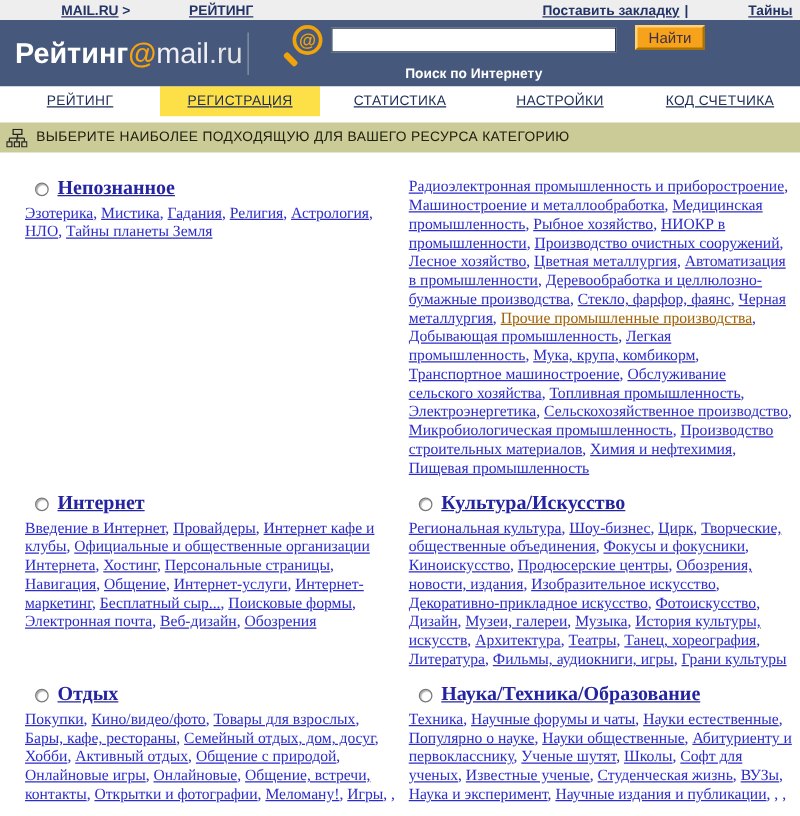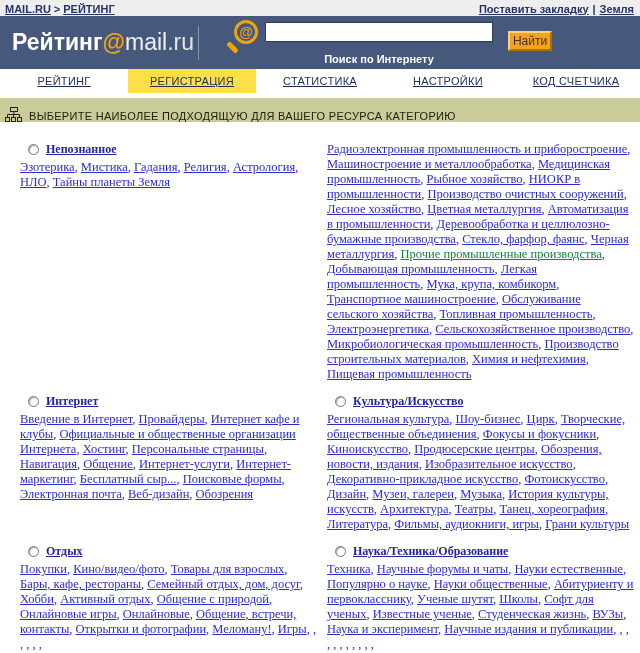--- a/index.html
+++ b/index.html
@@ -6,21 +6,21 @@
   html,body { width:640px; }
   body {
     height:653px; overflow:hidden; background:#fff;
     font-family:"Liberation Sans", sans-serif;
   }
   
   .topbar {
     height:16px; background:#eeeeee; display:flex; justify-content:space-between;
     align-items:center; padding:1px 6px 0 5px; font-size:11px; font-weight:bold;
   }
-  .topbar a { color:#223366; text-decoration:underline; cursor:pointer; }
+  .topbar a { color:#223366; text-decoration:underline; cursor:pointer;margin-left:44px; }
   .topbar .sep { color:#223366; margin:0 4px; font-weight:bold; }
   .crumb-sep { color:#223366; margin:0 3px; }
   
   .header { height:53px; background:#46587b; position:relative; }
   .logo { position:absolute; left:12px; top:13px; font-size:23px; letter-spacing:0; cursor:pointer; white-space:nowrap; }
   .lg-w { color:#ffffff; font-weight:bold; }
   .lg-o { color:#f5a211; font-weight:bold; }
   .lg-m { color:#f0f0f5; font-weight:normal;text-align:center; }
   .lg-o2 { color:#e5e5e5; font-weight:normal; }
   .logo-sep { position:absolute; left:198px; top:10px; width:1px; height:34px; background:#8someone; background:#8violet; background:#8a97ad; }
@@ -32,67 +32,67 @@
   }
   .mag-handle {
     position:absolute; left:-2px; bottom:2px; width:13px; height:5px; background:#f0a30a;
     border-radius:2px; transform:rotate(45deg);
   }
   .search-input {
     position:absolute; left:265px; top:6px; width:228px; height:20px;
     border:1px solid #2e3c57; background:#fff; font-size:12px; padding:0 3px;
   }
   .find-btn {
-    position:absolute; left:508px; top:15px; width:44px; height:20px;
+    position:absolute; left:508px; top:4px; width:56px; height:20px;
     background:#f6a21a; color:#3f3043; font-size:12px; cursor:pointer;
     border:2px solid; border-color:#ffd27a #a87207 #a87207 #ffd27a;
   }
   .search-caption {
     position:absolute; left:265px; top:37px; width:228px; text-align:center;
     color:#ffffff; font-weight:bold; font-size:11px;
   }
   
   .nav { display:flex; height:24px; background:#ffffff; }
   .nav-tab { flex:1; display:flex; align-items:center; justify-content:center; font-size:11px; }
   .nav-tab.active { background:#fde047; }
   .nav-tab a { color:#1c2c56; text-decoration:underline; cursor:pointer; letter-spacing:.3px; }
   
   .catbar {
-    margin-top:5px; height:24px; background:#cbcb98; display:flex; align-items:flex-end;
+    margin-top:5px; height:24px; background:#cbcb98; display:flex; align-items:center;
     gap:7px; padding:0 5px; font-size:11px; color:#202010; letter-spacing:.3px;
   }
   .catbar-icon { flex:0 0 auto; display:flex; }
   
   .content {
     padding:20px 6px 0 20px; display:grid; grid-template-columns:297px 1fr;
     column-gap:10px; row-gap:12px; align-items:start;
   }
   .section { font-family:"Liberation Serif", serif; }
   .sec-head { padding-left:8px; margin-bottom:3px; display:flex; align-items:center; gap:7px; }
   .radio {
     width:11px; height:11px; border-radius:50%; background:#fff; border:1px solid #787878;
     box-shadow: inset 1px 1px 1px rgba(0,0,0,.35), inset -1px -1px 1px #ffffff;
     cursor:pointer; flex:0 0 auto;
   }
   .sec-title {
-    font-weight:bold; font-size:12px; color:#2424a0; text-decoration:underline; cursor:pointer;
+    font-weight:bold; font-size:16px; color:#2424a0; text-decoration:underline; cursor:pointer;
   }
   .sec-links { font-size:12.5px; line-height:15px; color:#2d2dc9; }
   .sec-links a { color:#2d2dc9; text-decoration:underline; cursor:pointer; }
-  .sec-links a.red { color:#15803d; }
+  .sec-links a.red { color:#a16207; }
 </style>
 </head>
 <body>
 
 <div class="topbar">
   <div>
     <a>MAIL.RU</a><span class="crumb-sep">&gt;</span><a>РЕЙТИНГ</a>
   </div>
   <div>
-    <a>Поставить закладку</a><span class="sep">|</span><a>Земля</a>
+    <a>Поставить закладку</a><span class="sep">|</span><a>Тайны</a>
   </div>
 </div>
 
 <div class="header">
   <div class="logo">
     <span class="lg-w">Рейтинг</span><span class="lg-o">@</span><span class="lg-m">mail</span><span class="lg-o2">.ru</span>
   </div>
   <div class="logo-sep"></div>
   <div class="magnifier">
     <div class="mag-glass">@</div>

